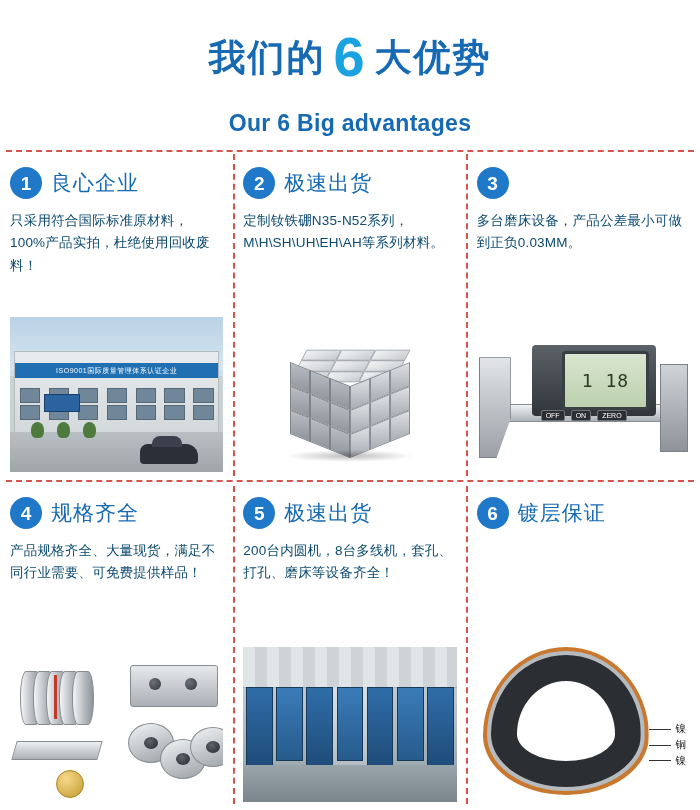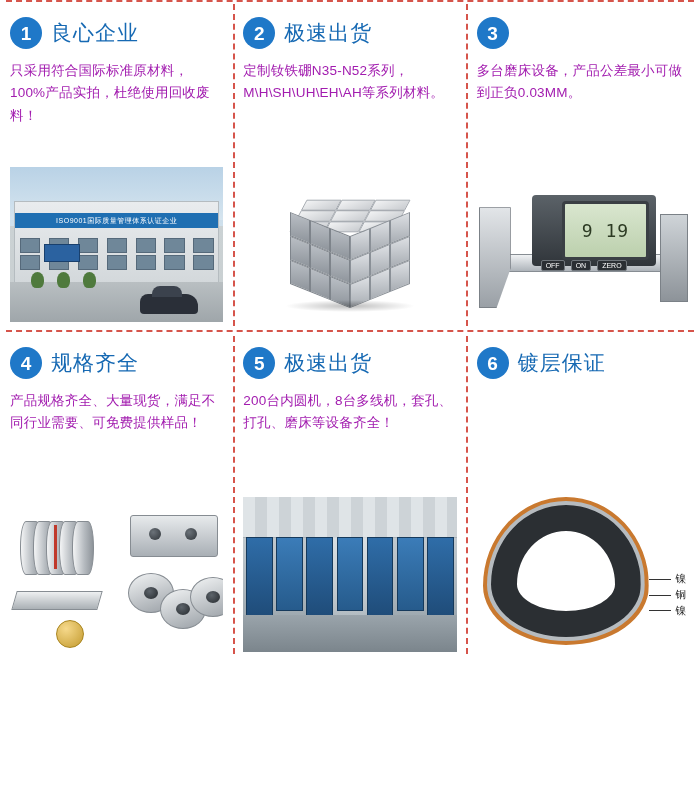--- a/index.html
+++ b/index.html
@@ -114,21 +114,21 @@
     font-size: 21px;
     font-weight: normal;
     color: #1669b3;
     letter-spacing: 1px;
     white-space: nowrap;
   }
   .cell-text {
     margin-top: 8px;
     font-size: 13.5px;
     line-height: 1.65;
-    color: #a21caf;
+    color: #0c4a6e;
     letter-spacing: .2px;
   }
 
   
   .art {
     position: absolute;
     left: 10px;
     right: 10px;
     bottom: 8px;
     height: 155px;
@@ -467,20 +467,26 @@
     left: 0; top: 50%;
     width: 22px;
     border-top: 1px solid #333;
   }
 </style>
 </head>
 <body>
 
 <div class="page">
 
+  <div class="header">
+    <div class="title-cn">
+      <span>我们的</span><span class="big-num">6</span><span>大优势</span>
+    </div>
+    <div class="title-en">Our 6 Big advantages</div>
+  </div>
 
   <div class="grid">
 
     <div class="dash-h" style="top:0;"></div>
     <div class="dash-h" style="top:330px;"></div>
     <div class="dash-v" style="left:233px;top:4px;height:322px;"></div>
     <div class="dash-v" style="left:466px;top:4px;height:322px;"></div>
     <div class="dash-v" style="left:233px;top:336px;height:318px;"></div>
     <div class="dash-v" style="left:466px;top:336px;height:318px;"></div>
 
@@ -576,21 +582,21 @@
 
       <div class="cell">
         <div class="cell-head">
           <div class="badge">3</div>
         </div>
         <div class="cell-text">多台磨床设备，产品公差最小可做到正负0.03MM。</div>
         <div class="art">
           <div class="caliper">
             <div class="cal-bar"></div>
             <div class="cal-body"></div>
-            <div class="cal-screen">9 19</div>
+            <div class="cal-screen">1 18</div>
             <div class="cal-btns">
                 <b>OFF</b>
                 <b>ON</b>
                 <b>ZERO</b>
               </div>
             <div class="cal-jaw-l"></div>
             <div class="cal-jaw-r"></div>
           </div>
         </div>
       </div>

